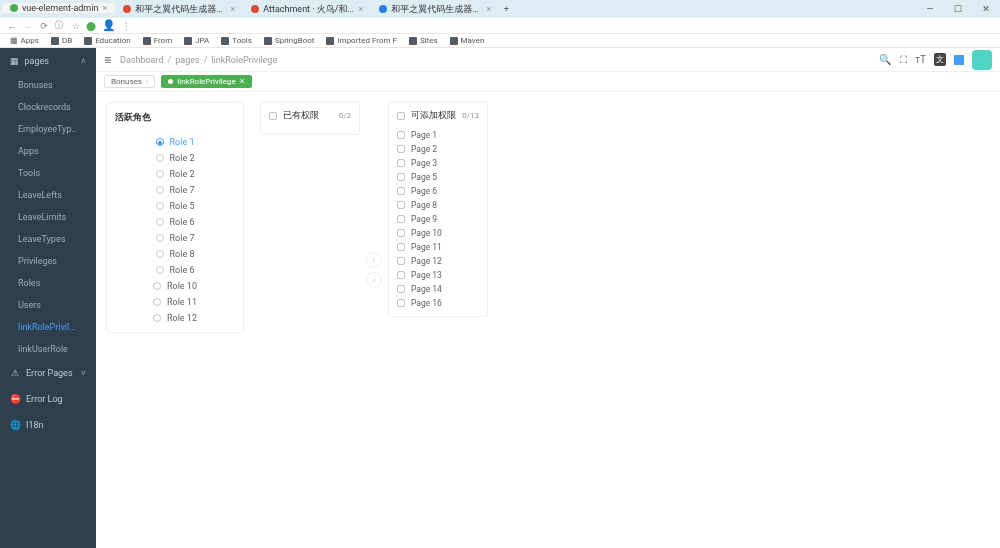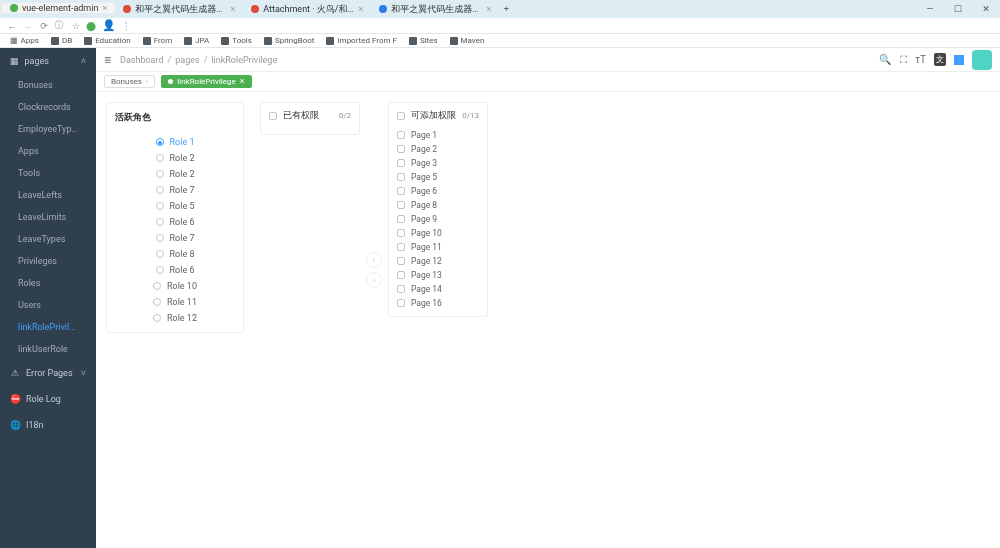--- a/index.html
+++ b/index.html
@@ -189,21 +189,21 @@
         <div class="sb-item">linkUserRole</div>
       </div>
     <div id="sb-groups">
         <div class="sb-group">
           <span class="icon">⚠</span>
           <span>Error Pages</span>
           <span style="margin-left:auto;color:#98a3ad">˅</span>
         </div>
         <div class="sb-group">
           <span class="icon">⛔</span>
-          <span>Role Log</span>
+          <span>Error Log</span>
         </div>
         <div class="sb-group">
           <span class="icon">🌐</span>
           <span>I18n</span>
         </div>
       </div>
   </div>
 
   <div class="main">
 

